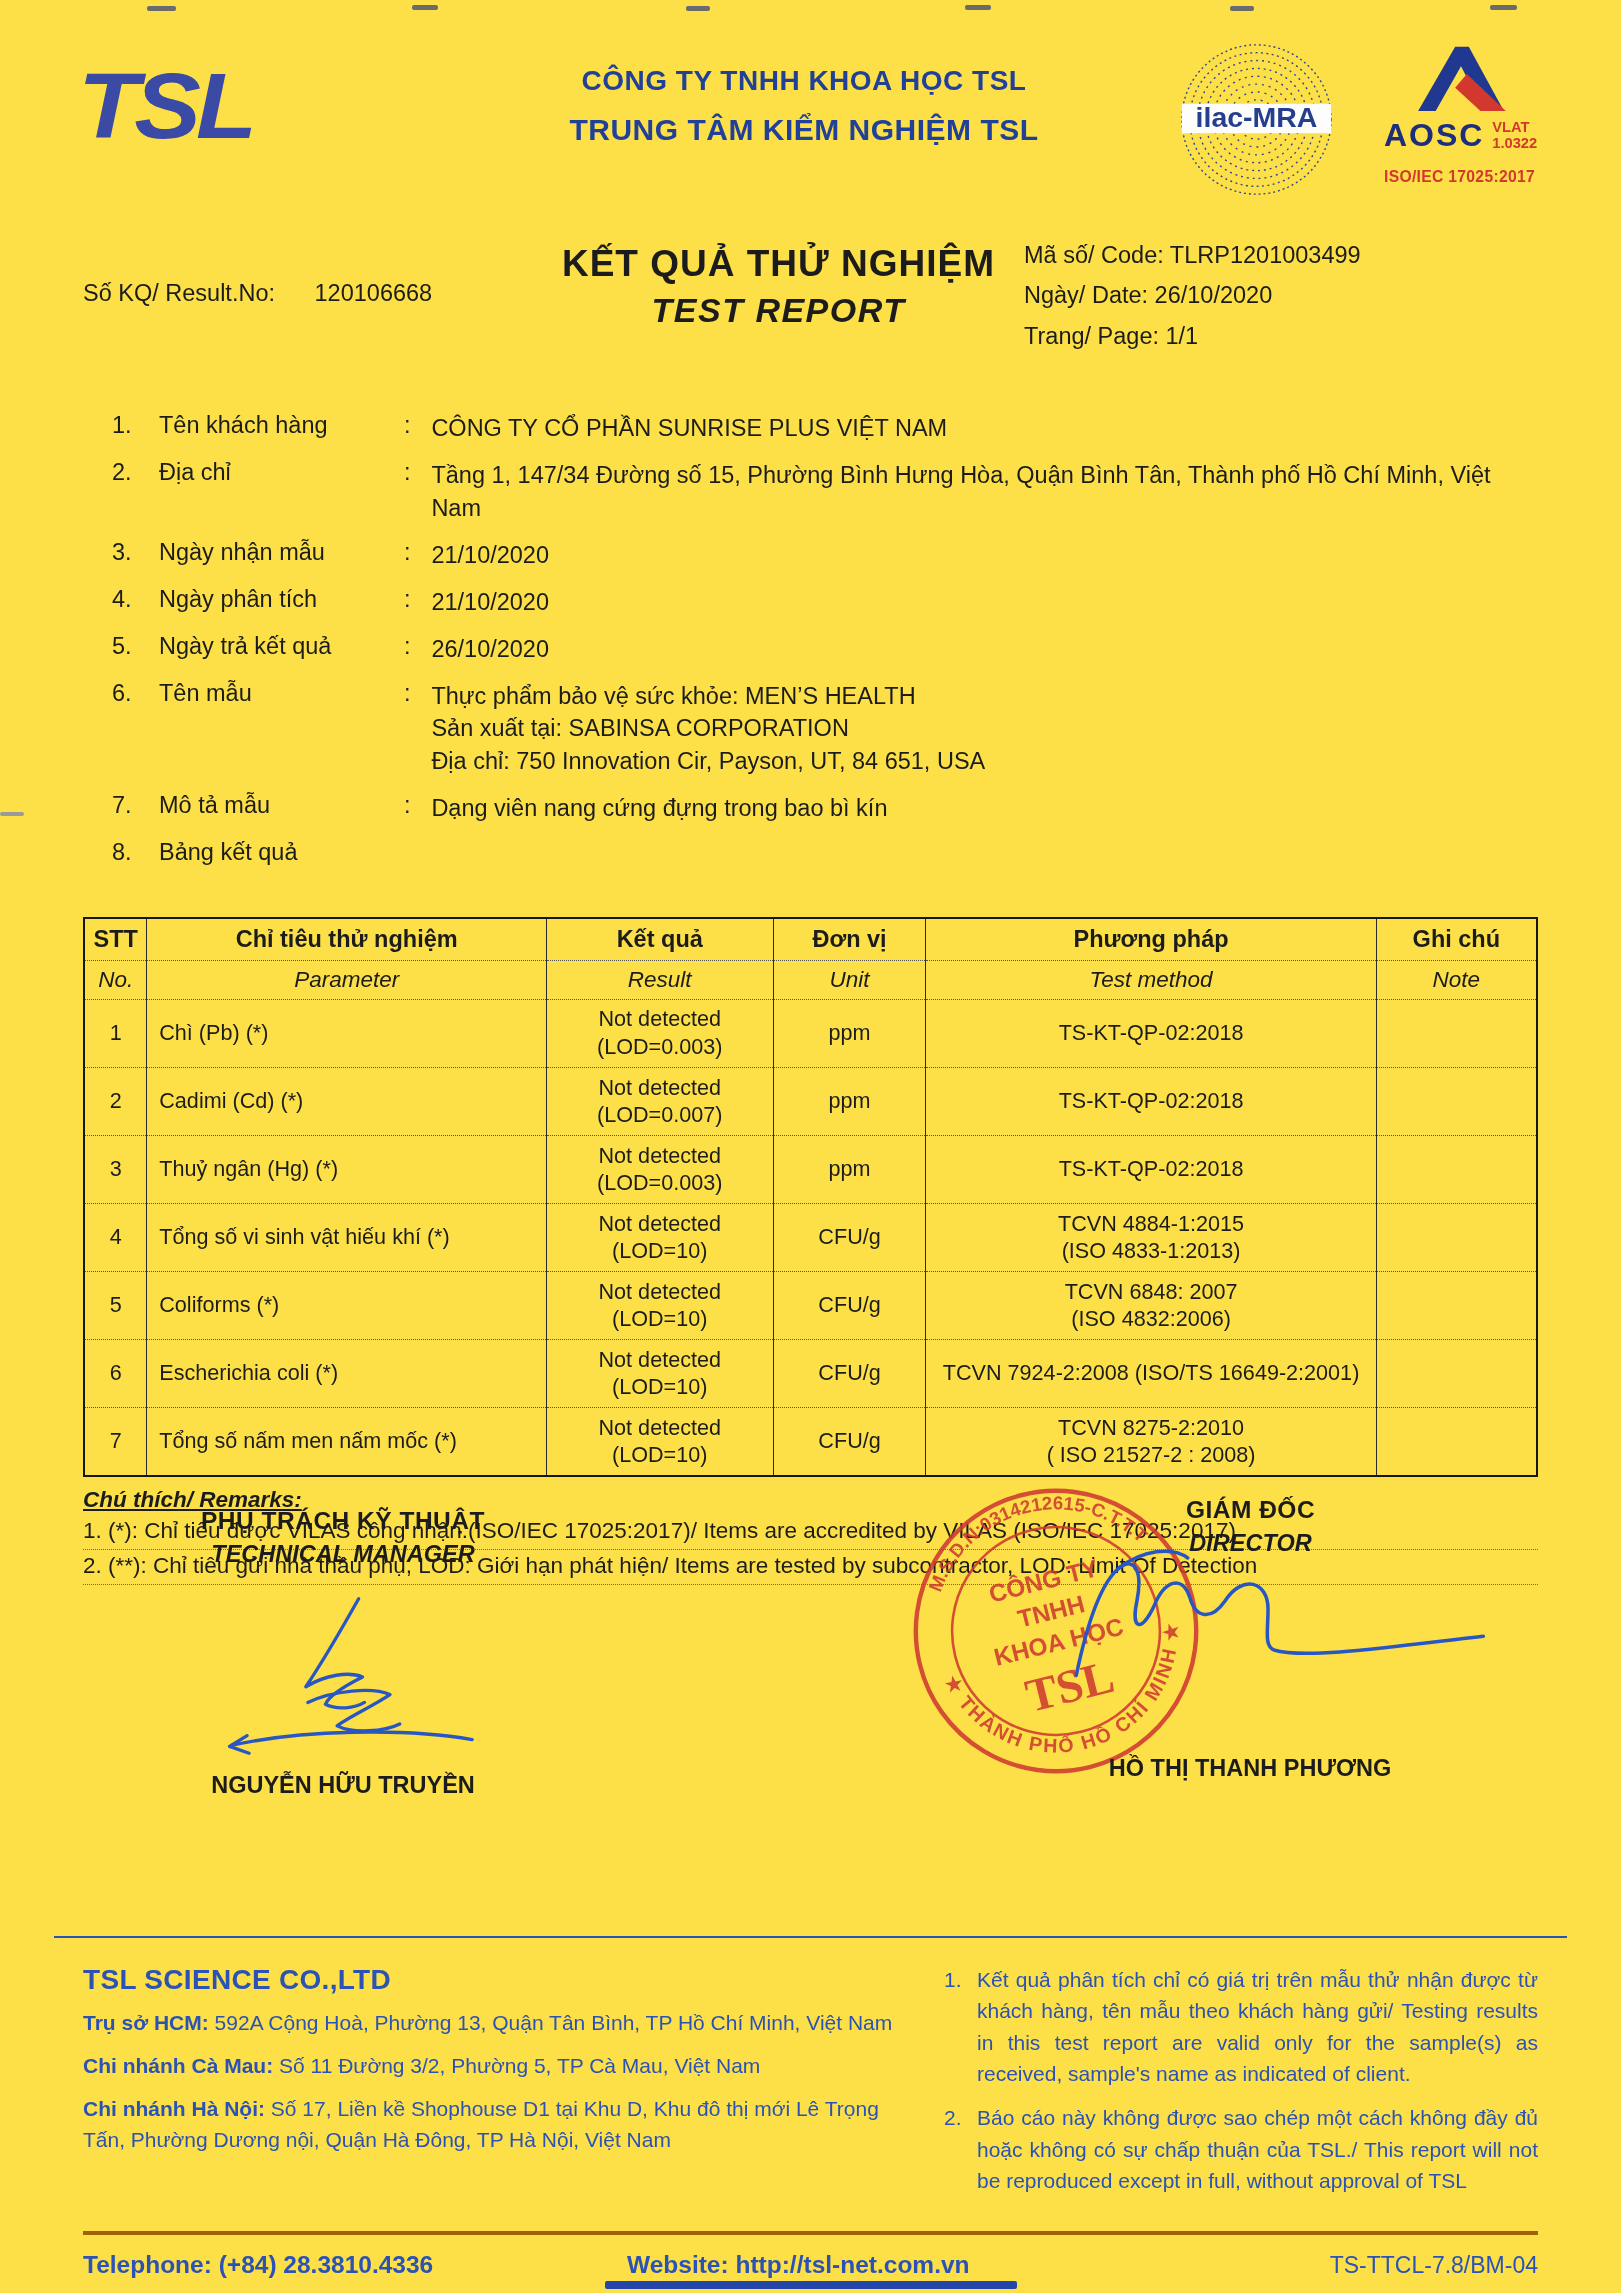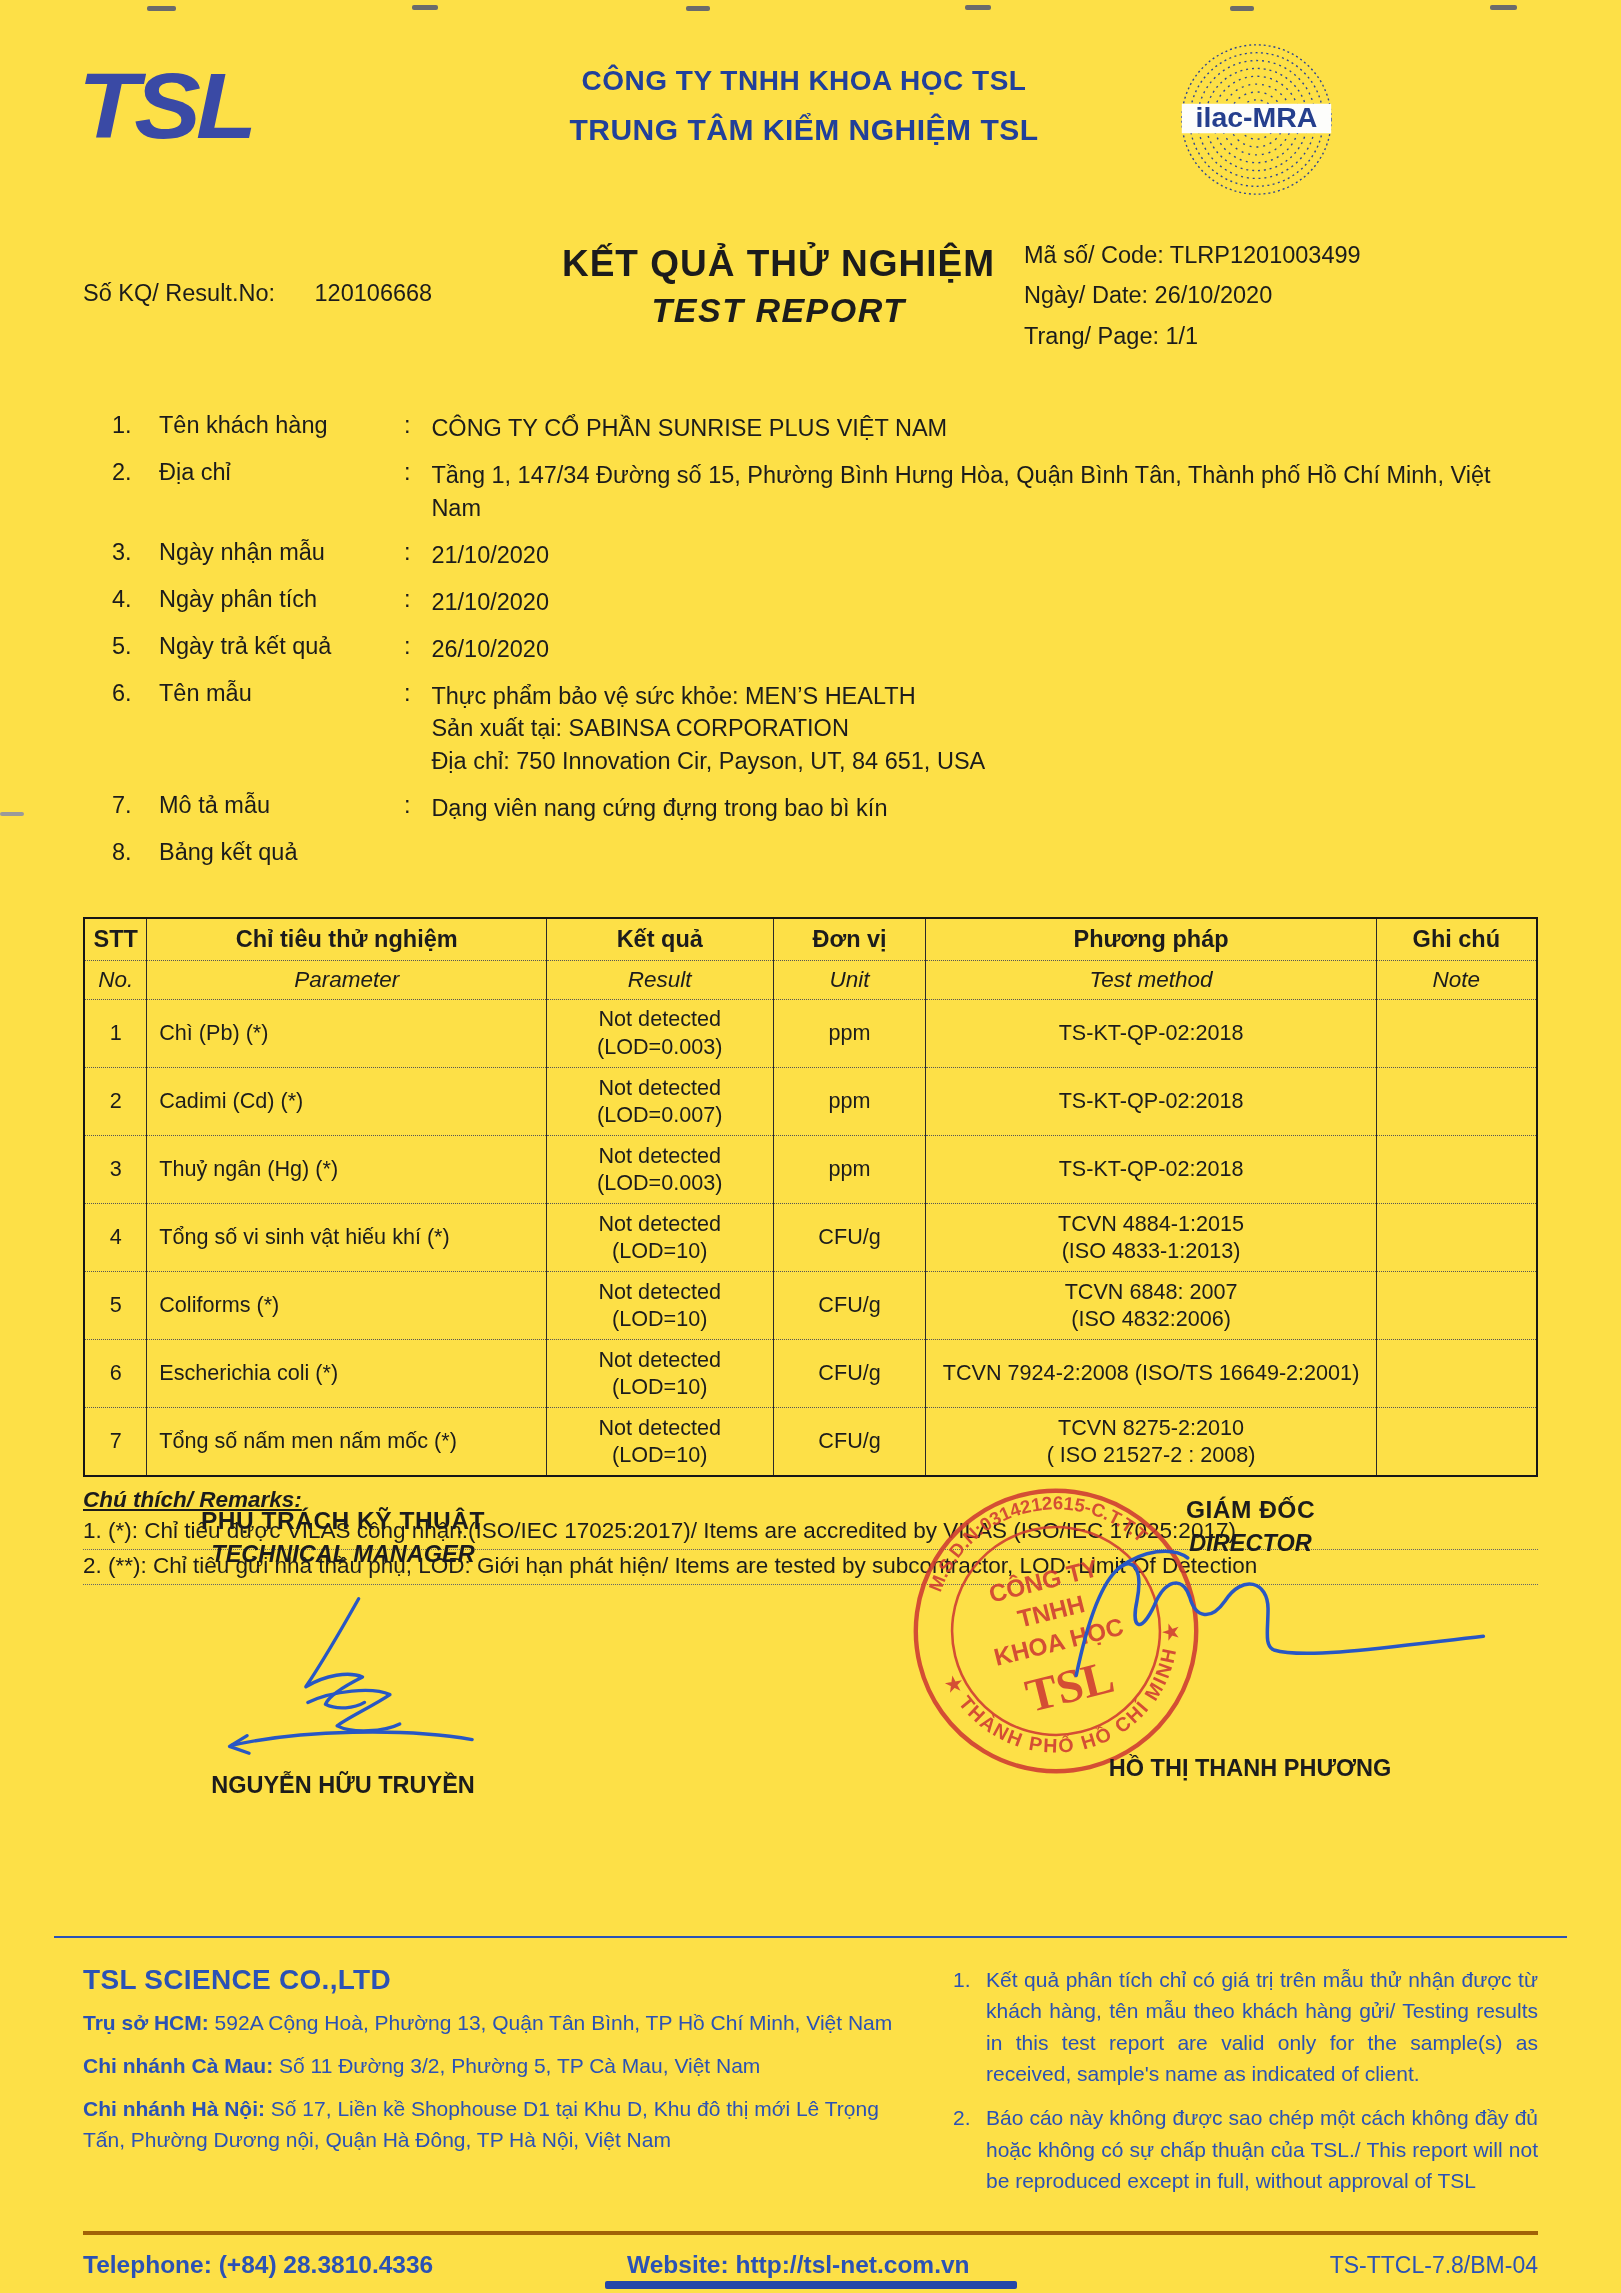--- a/index.html
+++ b/index.html
@@ -67,21 +67,21 @@
   .sig-left-draw { margin:17.6px auto 0; display:block; }
   .sig-name { font-size:23.5px; font-weight:bold; margin-top:5.9px; }
   .sig-right { position:absolute; left:907px; top:1482px; width:647px; height:304px; }
   .sig-right .sig-title { position:absolute; left:221px; top:13.7px; width:245px; text-align:center; }
   .stamp-svg { position:absolute; left:0; top:0; }
   .sig-right-draw { position:absolute; left:118px; top:29px; }
   .sig-right .sig-name { position:absolute; left:147px; top:267px; width:392px; text-align:center; }
   
   .footer { position:absolute; left:54px; right:54px; top:1936px; border-top:2.9px solid #2b52b5;
     color:#2b52b5; padding:25.5px 29px 0; }
-  .footer-grid { display:flex; gap:42px; }
+  .footer-grid { display:flex; gap:33px; }
   .f-left { width:828px; }
   .f-company { font-size:28px; font-weight:bold; letter-spacing:0.3px; }
   .f-addr { font-size:21px; line-height:1.45; margin-top:12.7px; }
   .f-addr b { font-weight:bold; }
   .f-right { flex:1; }
   .f-note { display:flex; font-size:21px; line-height:1.5; margin-bottom:12.7px; }
   .f-note .n { width:33px; flex:none; }
   .f-note .t { text-align:justify; }
   .footer-bottom { display:flex; align-items:baseline; margin-top:21.6px;
     border-top:4px solid #a16207; padding:15.7px 0 0; }
@@ -120,20 +120,31 @@
         <circle cx="86" cy="86" r="44" stroke-dasharray="2 4.5"></circle>
         <circle cx="86" cy="86" r="36" stroke-dasharray="2 5"></circle>
         <circle cx="86" cy="86" r="28" stroke-dasharray="2 5"></circle>
         <circle cx="86" cy="86" r="20" stroke-dasharray="2 5"></circle>
       </g>
       <rect x="10" y="70" width="152" height="30" fill="#fdfdfb"></rect>
       <text x="86" y="94" text-anchor="middle" font-size="29" font-weight="bold" fill="#253f8e" style="font-family:'Liberation Sans',sans-serif;">ilac-MRA</text>
     </svg>
   </div>
 
+  <div class="aosc">
+    <svg class="aosc-mark" width="110" height="76" viewBox="0 0 112 78">
+      <path d="M12 74 L50 8 L64 8 L100 74 L80 74 L56 28 L30 74 Z" fill="#20388f"></path>
+      <path d="M62 36 L102 74 L76 74 L50 50 Z" fill="#d2382e"></path>
+    </svg>
+    <div class="aosc-row">
+      <span class="aosc-name">AOSC</span>
+      <span class="aosc-vlat">VLAT 1.0322</span>
+    </div>
+    <div class="aosc-iso">ISO/IEC 17025:2017</div>
+  </div>
 
   <div class="title-block">
     <div class="result-no">
       <span>Số KQ/ Result.No:</span>
       <span class="val">120106668</span>
     </div>
     <div class="titles">
       <div class="title-vi">KẾT QUẢ THỬ NGHIỆM</div>
       <div class="title-en">TEST REPORT</div>
     </div>

